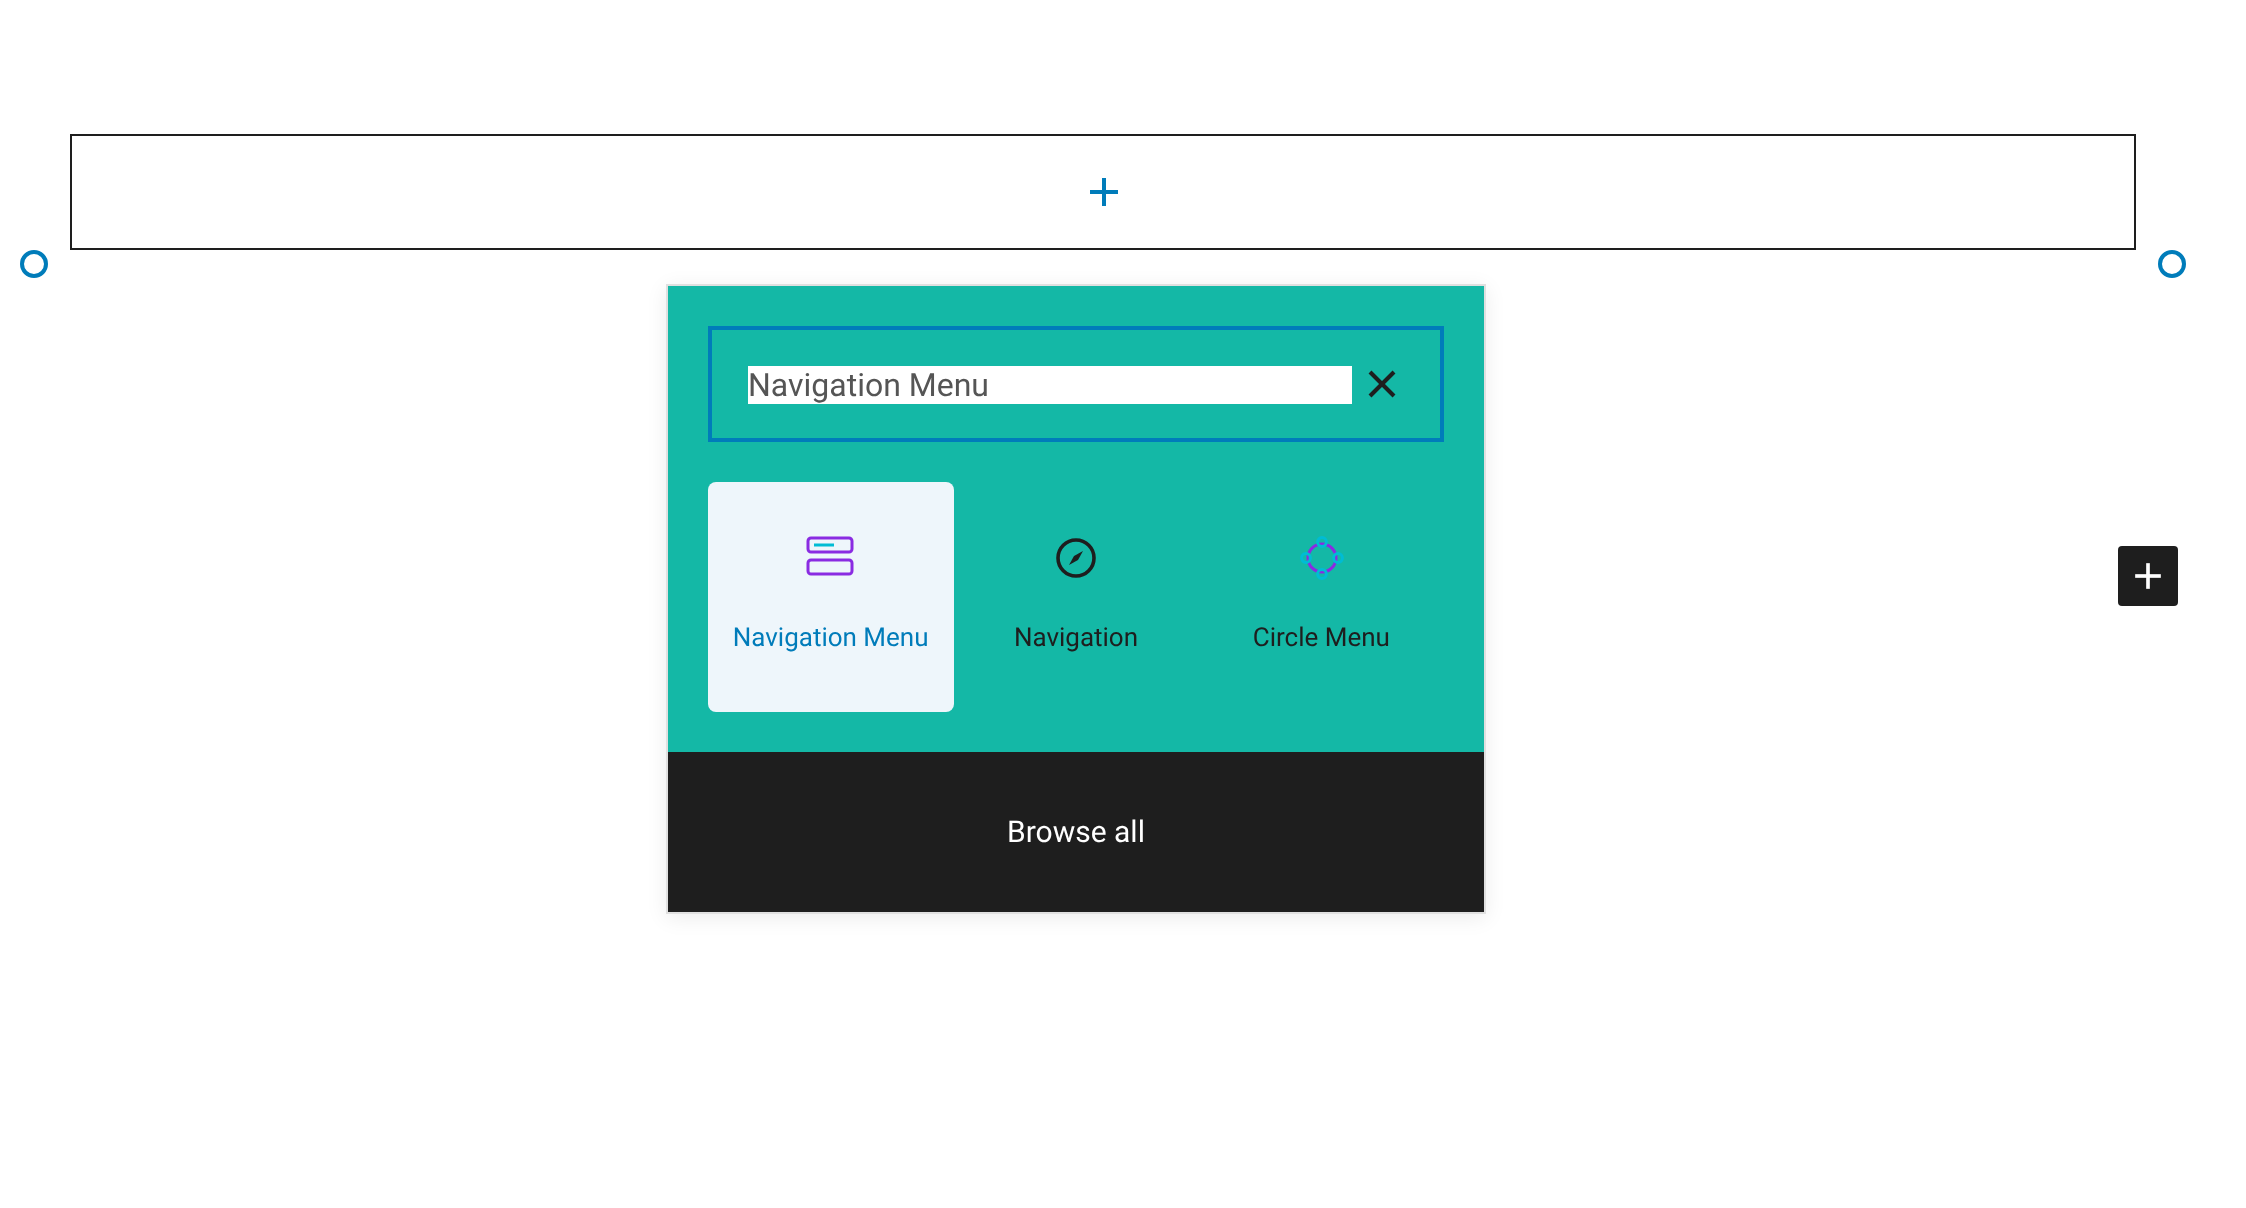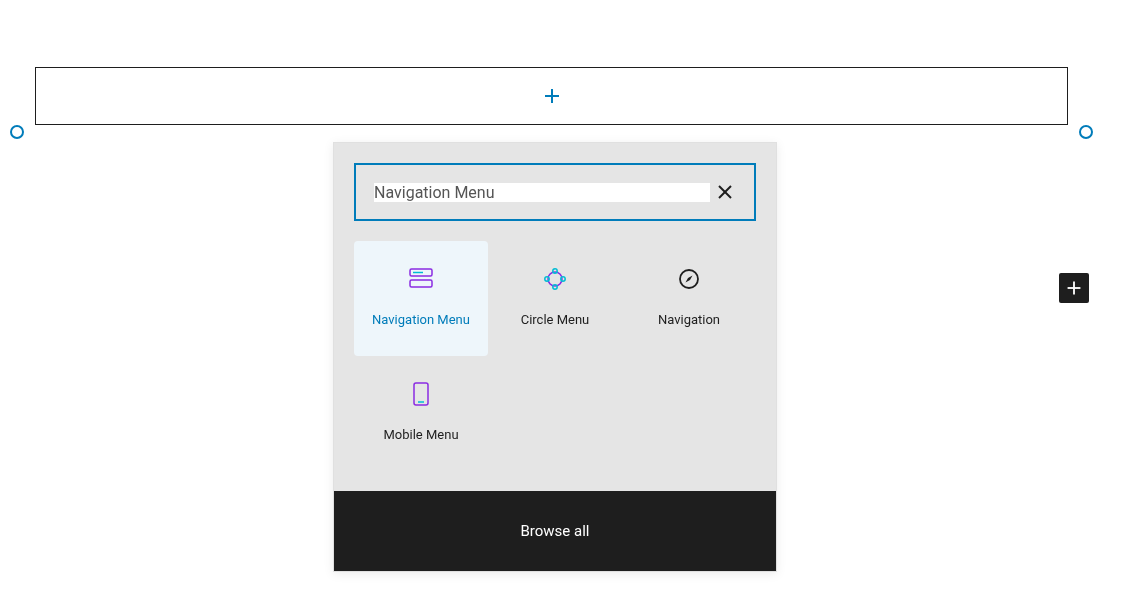--- a/index.html
+++ b/index.html
@@ -29,22 +29,22 @@
       border: 2px solid #007cba;
       border-radius: 50%;
       background: #fff;
     }
     .handle.left { top: 125px; left: 10px; }
     .handle.right { top: 125px; left: 1079px; }
     .inserter {
       position: absolute;
       top: 142px;
       left: 333px;
-      width: 444px;
-      background: #e5e5e5;
+      width: 410px;
+      background: #14b8a6;
       border: 1px solid #e0e0e0;
       box-shadow: 0 2px 10px rgba(0,0,0,0.08);
       display: flex;
       flex-direction: column;
     }
     .search-wrap { padding: 20px 20px 0 20px; }
     .search-box {
       border: 2px solid #007cba;
       height: 58px;
       display: flex;
@@ -169,50 +169,41 @@
           <line x1="4" y1="4.5" x2="14" y2="4.5" stroke="#00bcd4" stroke-width="1.5"></line>
           <rect x="1" y="12" width="22" height="7" rx="1.5" fill="none" stroke="#8A2BE2" stroke-width="1.5"></rect>
         </svg>
       </div>
       <span class="label">Navigation Menu</span>
     </div>
 
 
     <div class="block-item">
       <div class="icon-wrap">
+        <svg width="22" height="22" viewBox="0 0 22 22">
+          <circle cx="11" cy="11" r="9" fill="none" stroke="#1e1e1e" stroke-width="1.8"></circle>
+          <polygon points="14.5,7.5 12,12 7.5,14.5 10,10" fill="#1e1e1e"></polygon>
+        </svg>
+      </div>
+      <span class="label">Navigation</span>
+    </div>
+
+    <div class="block-item">
+      <div class="icon-wrap">
         <svg width="24" height="24" viewBox="0 0 24 24">
           <circle cx="12" cy="12" r="7" fill="none" stroke="#8A2BE2" stroke-width="1.5"></circle>
           <circle cx="12" cy="4" r="2.2" fill="none" stroke="#00bcd4" stroke-width="1.5"></circle>
           <circle cx="12" cy="20" r="2.2" fill="none" stroke="#00bcd4" stroke-width="1.5"></circle>
           <circle cx="4" cy="12" r="2.2" fill="none" stroke="#00bcd4" stroke-width="1.5"></circle>
           <circle cx="20" cy="12" r="2.2" fill="none" stroke="#00bcd4" stroke-width="1.5"></circle>
         </svg>
       </div>
       <span class="label">Circle Menu</span>
     </div>
 
-    <div class="block-item">
-      <div class="icon-wrap">
-        <svg width="22" height="22" viewBox="0 0 22 22">
-          <circle cx="11" cy="11" r="9" fill="none" stroke="#1e1e1e" stroke-width="1.8"></circle>
-          <polygon points="14.5,7.5 12,12 7.5,14.5 10,10" fill="#1e1e1e"></polygon>
-        </svg>
-      </div>
-      <span class="label">Navigation</span>
-    </div>
-
-    <div class="block-item">
-      <div class="icon-wrap">
-        <svg width="16" height="24" viewBox="0 0 16 24">
-          <rect x="1" y="1" width="14" height="22" rx="2" fill="none" stroke="#8A2BE2" stroke-width="1.5"></rect>
-          <line x1="5" y1="20" x2="11" y2="20" stroke="#00bcd4" stroke-width="1.5"></line>
-        </svg>
-      </div>
-      <span class="label">Mobile Menu</span>
-    </div>
 
   </div>
 
   <div class="browse-footer">
     <span>Browse all</span>
   </div>
 </div>
 
 <div class="floating-add">
   <span>

